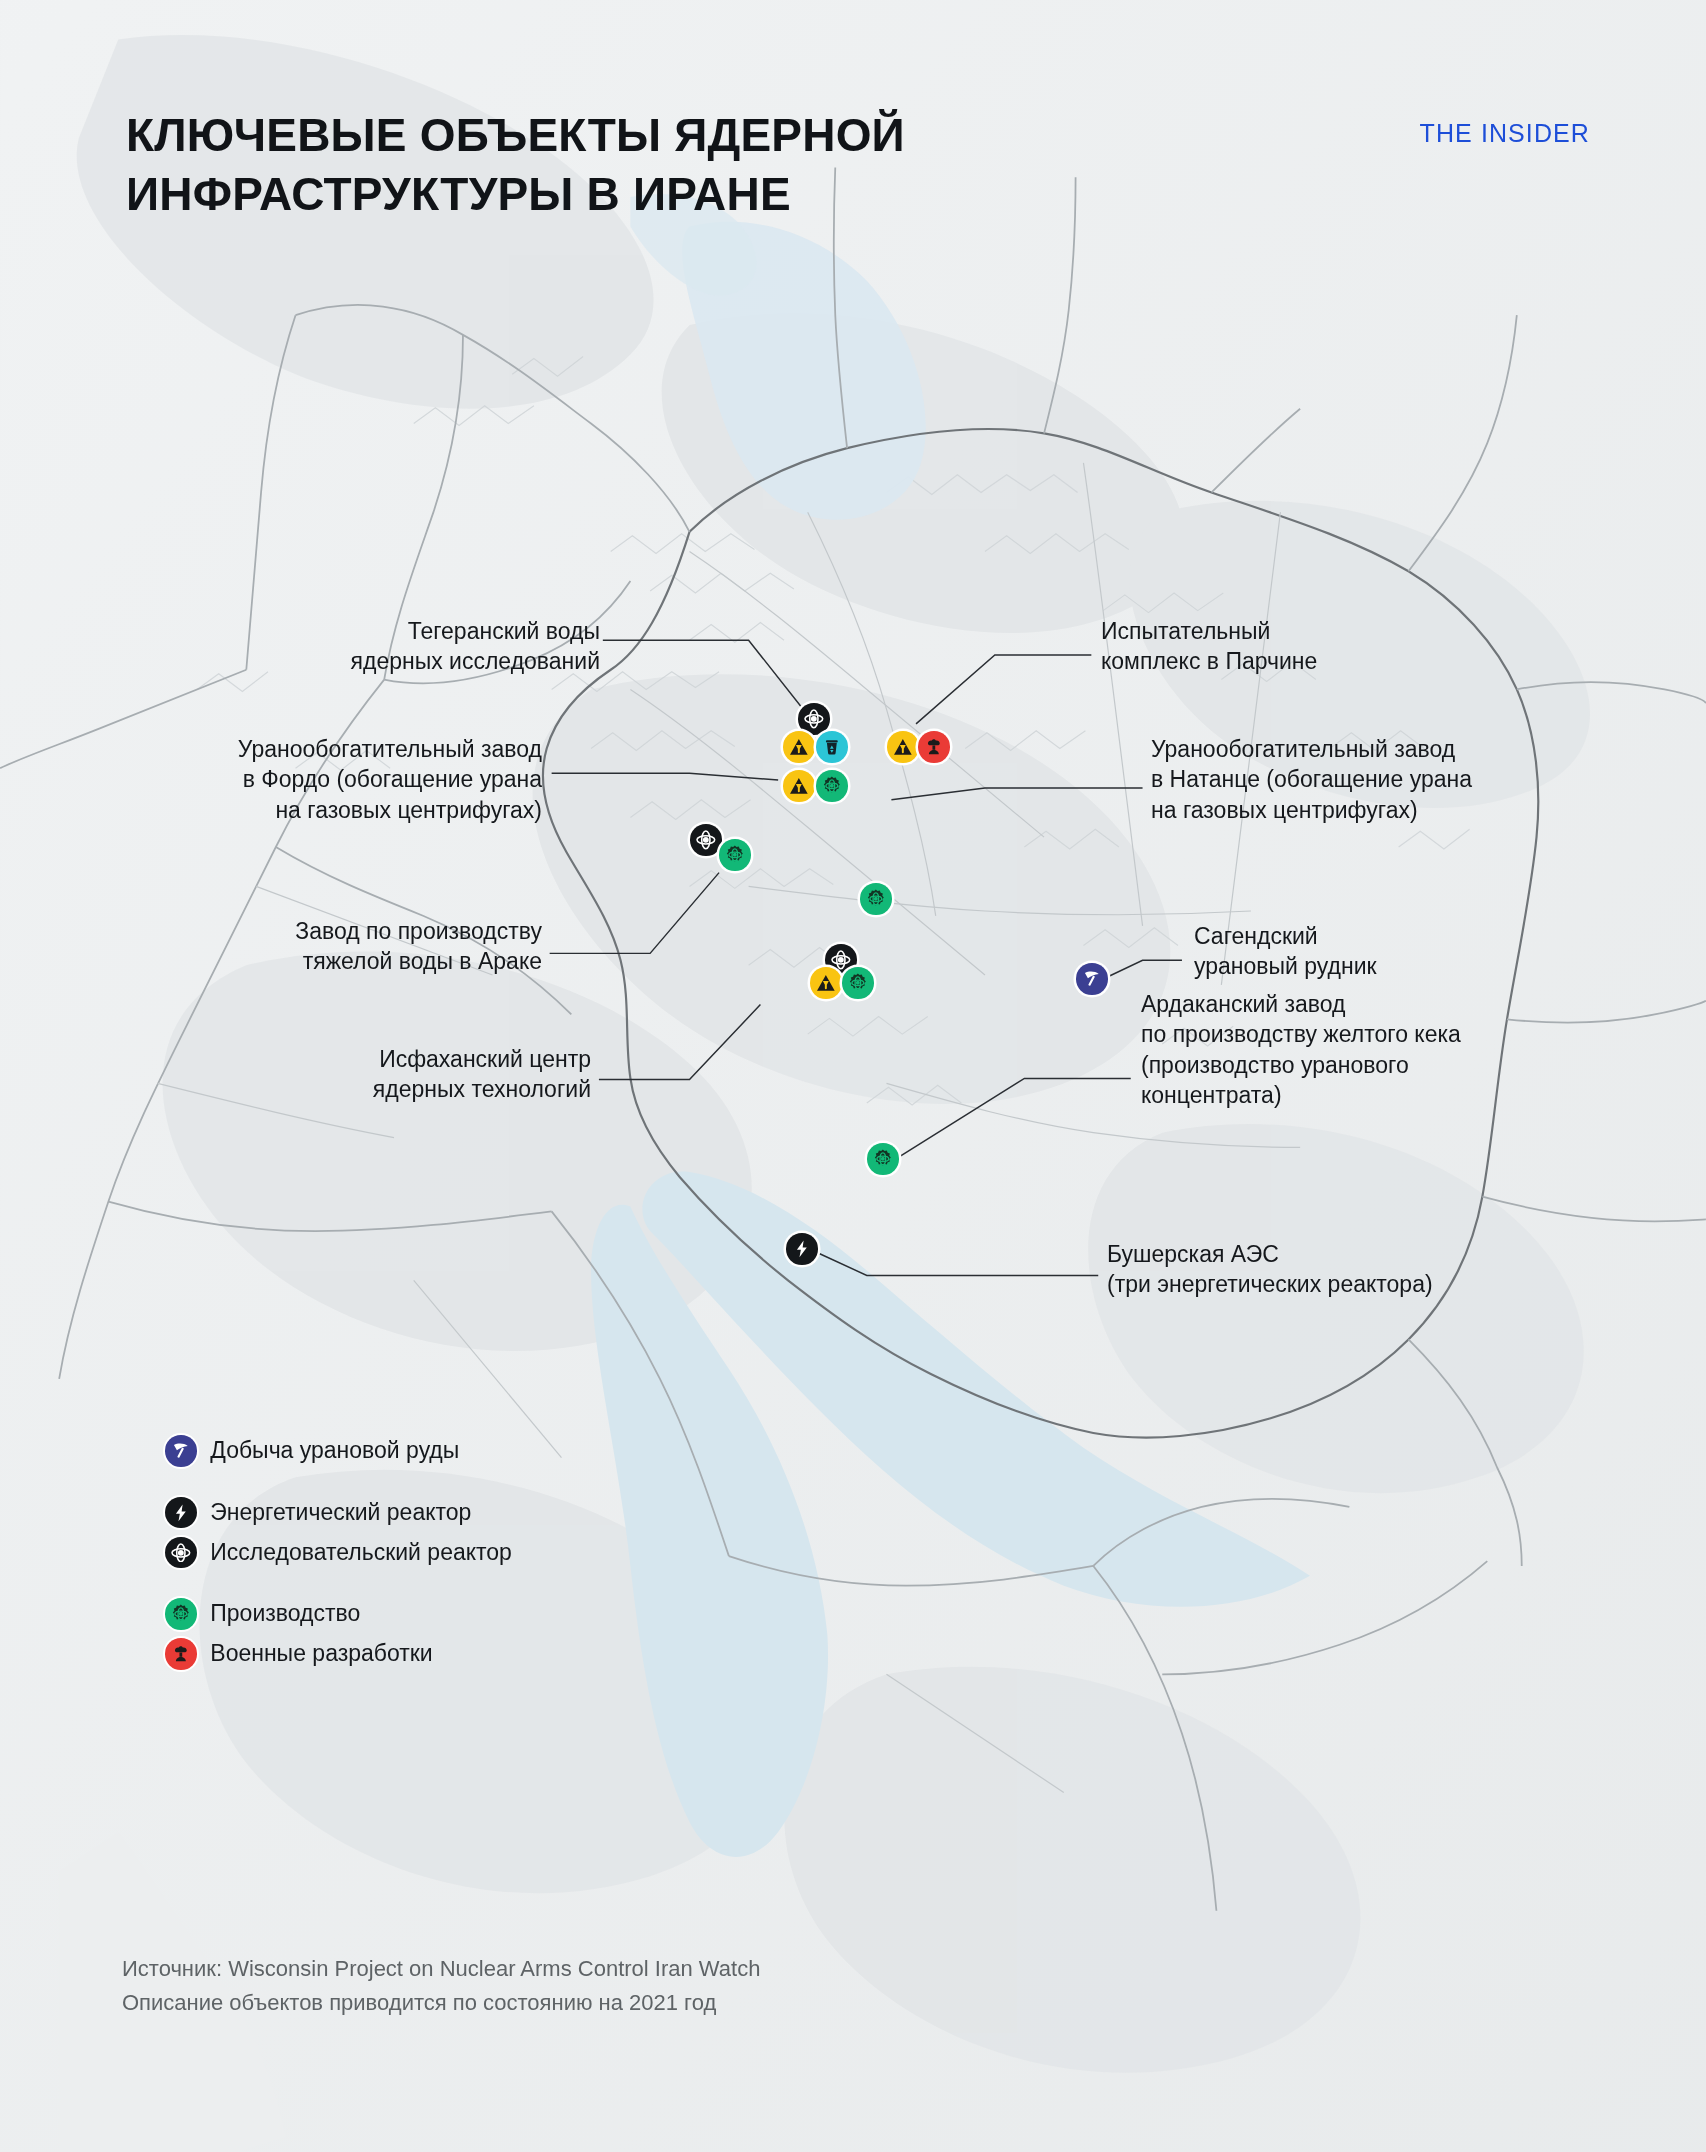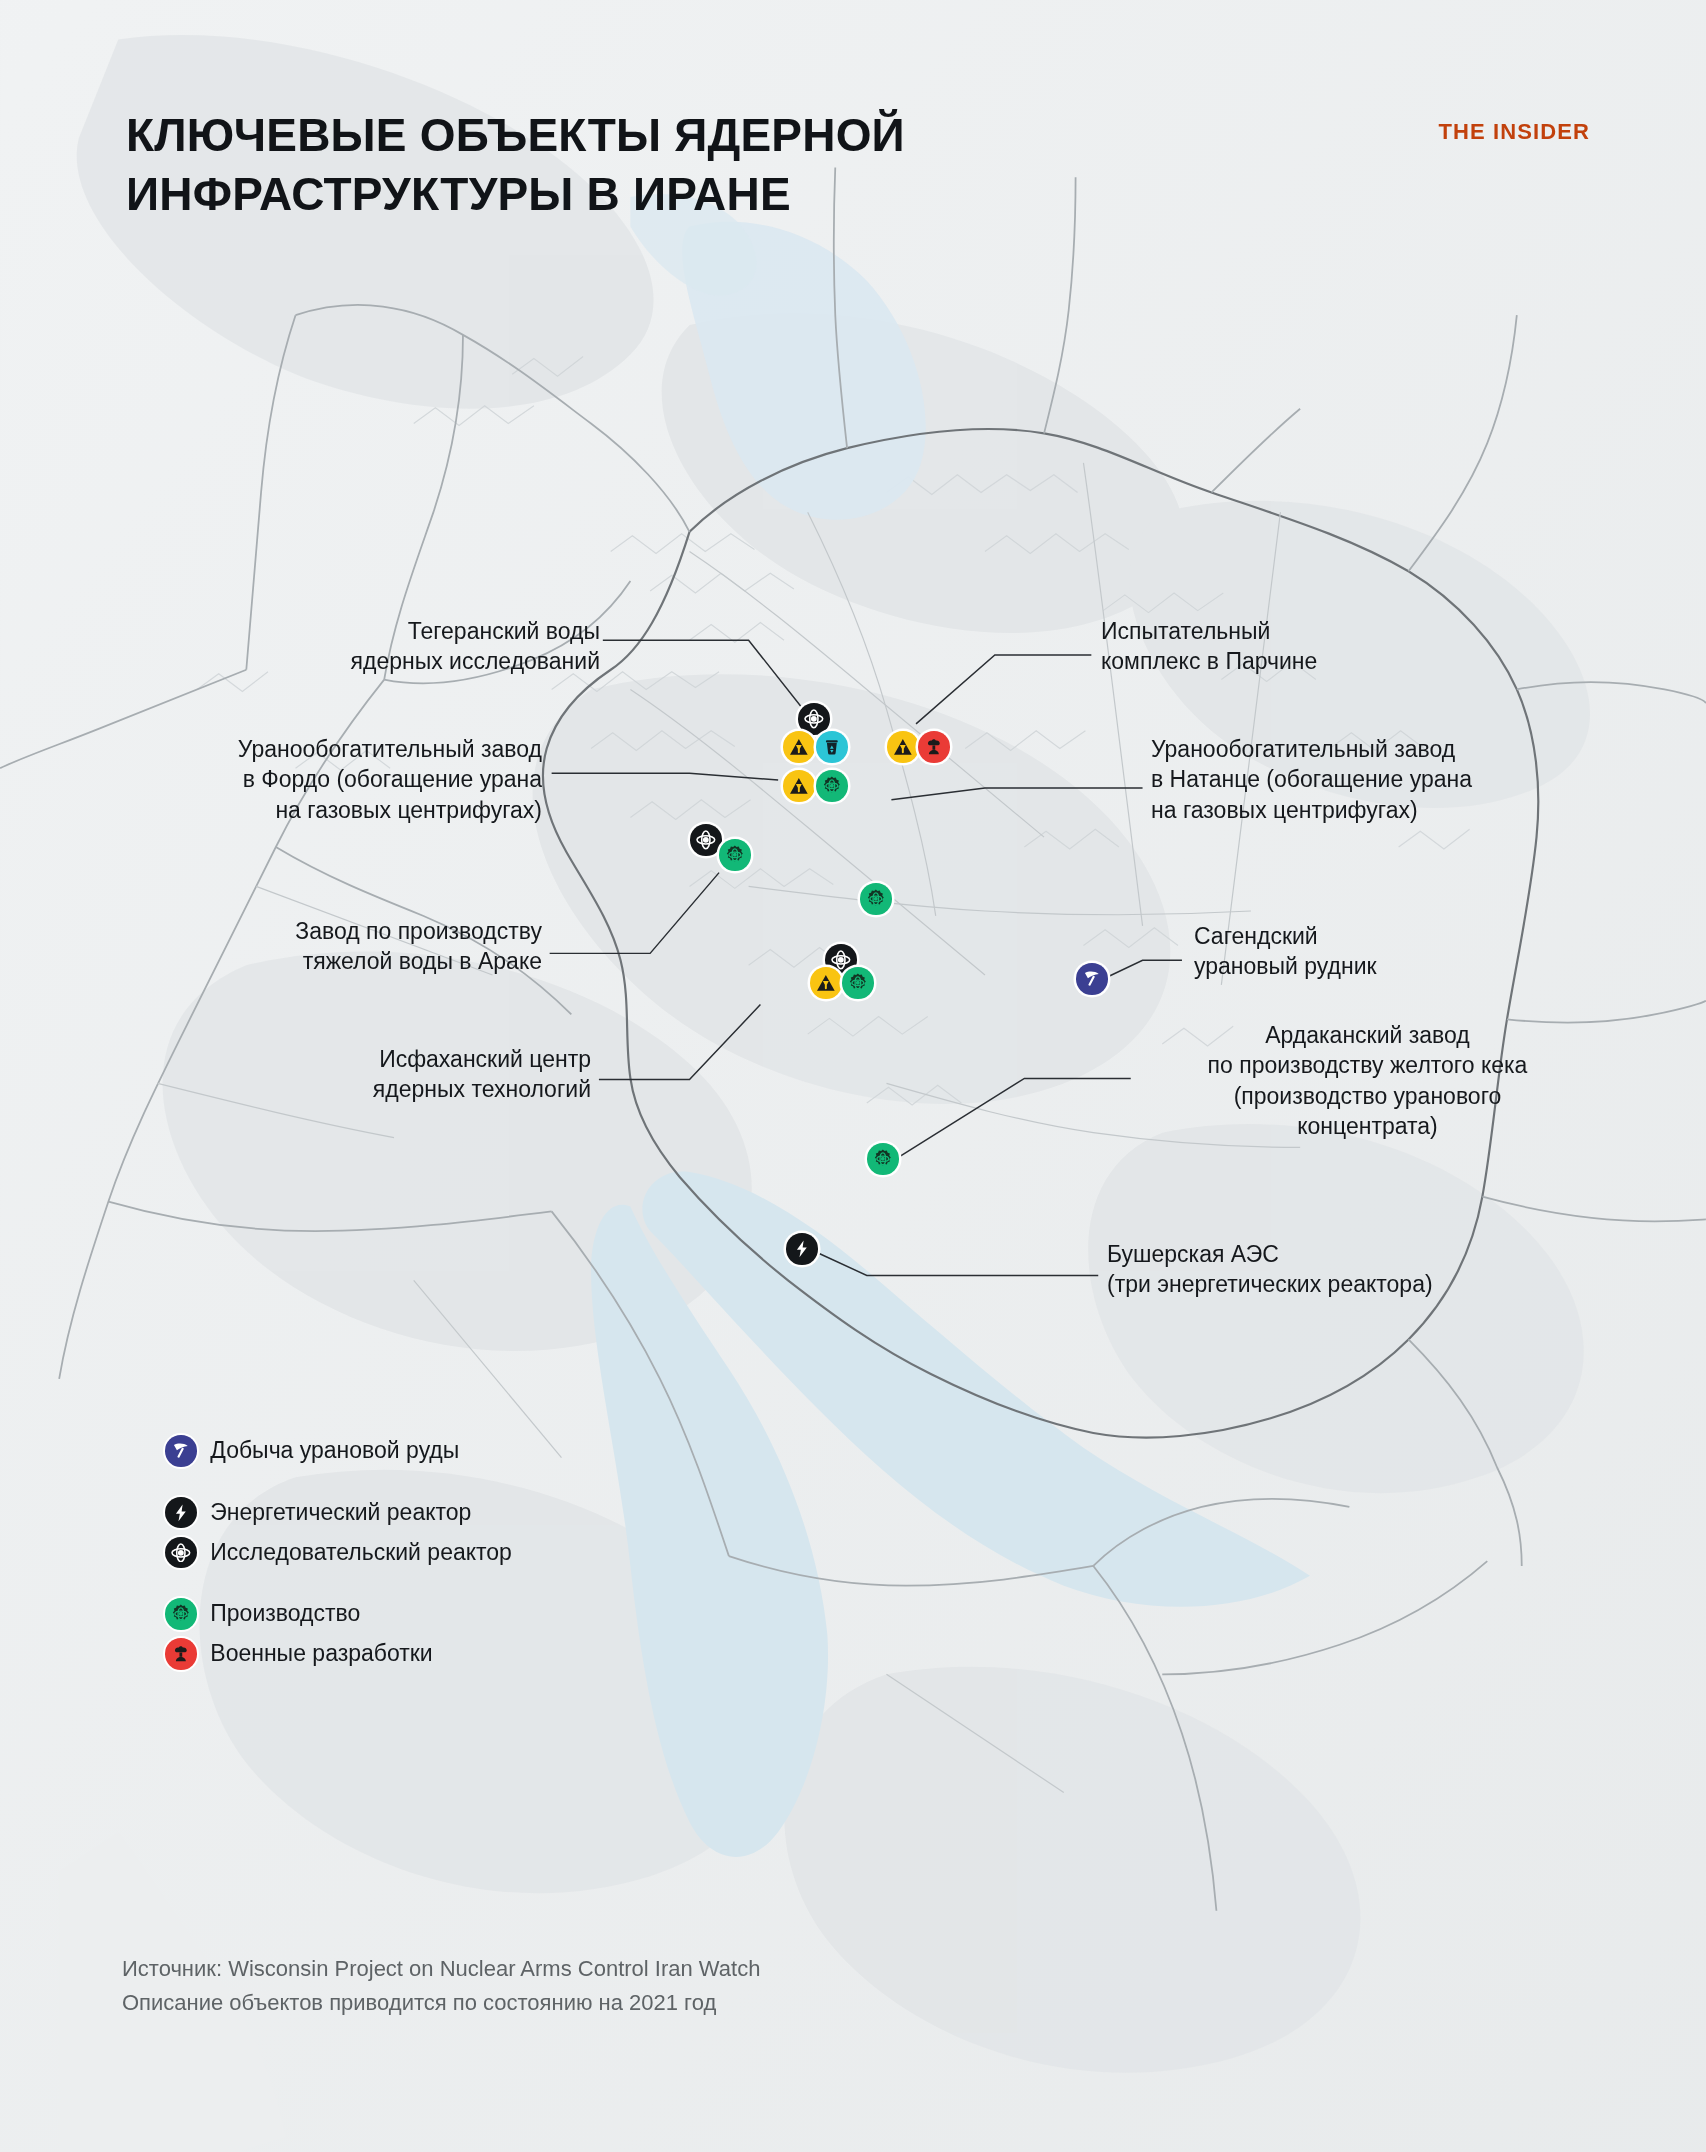--- a/index.html
+++ b/index.html
@@ -35,24 +35,24 @@
     line-height: 1.28;
     letter-spacing: 0.2px;
     color: #111418;
     margin: 4px;
     white-space: pre-line;
   }
   #brand-logo {
     position: absolute;
     right: 116px;
     top: 119px;
-    font-size: 22px;
-    font-weight: bold;
+    font-size: 25px;
+    font-weight: normal;
     letter-spacing: 1.1px;
-    color: #c2410c;
+    color: #1d4ed8;
   }
 
   
   .annotation {
     position: absolute;
     font-size: 23px;
     line-height: 1.32;
     color: #15181c;
     white-space: pre-line;
   }
@@ -292,21 +292,21 @@
 
 <div class="annotation right-align" style="left:187px; top:916px; width:355px;">Завод по производству
 тяжелой воды в Араке</div>
 
 <div class="annotation left-align" style="left:1194px; top:921px; width:296px;">Сагендский
 урановый рудник</div>
 
 <div class="annotation right-align" style="left:246px; top:1044px; width:345px;">Исфаханский центр
 ядерных технологий</div>
 
-<div class="annotation left-align" style="left:1141px; top:1020px; width:453px;text-align:center;">Ардаканский завод
+<div class="annotation left-align" style="left:1141px; top:989px; width:453px;">Ардаканский завод
 по производству желтого кека
 (производство уранового
 концентрата)</div>
 
 <div class="annotation left-align" style="left:1107px; top:1239px; width:493px;">Бушерская АЭС
 (три энергетических реактора)</div>
 
 <div class="marker m-research-reactor" style="left:798px; top:703px;">
   <svg width="19.7" height="19.7" viewBox="0 0 20 20">
     <ellipse cx="10" cy="10" rx="9" ry="4.2" fill="none" stroke="#fff" stroke-width="1.6"></ellipse>

